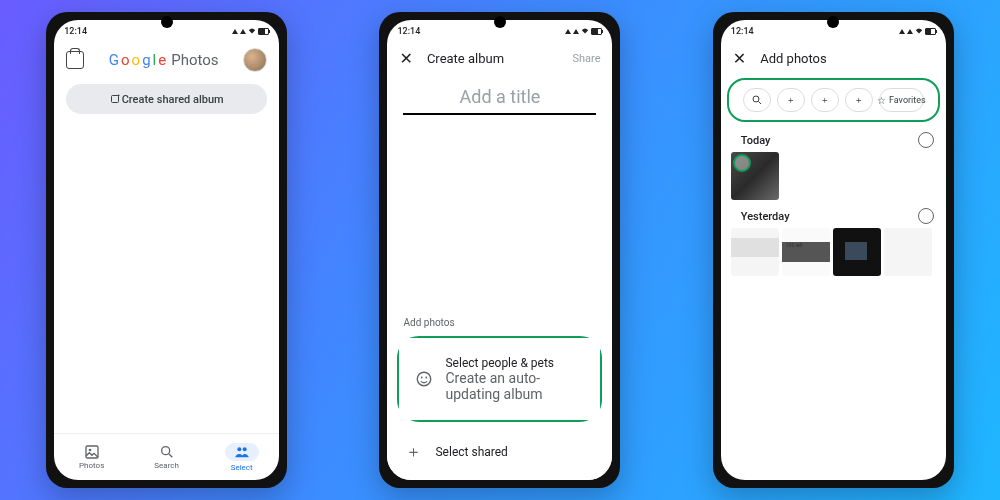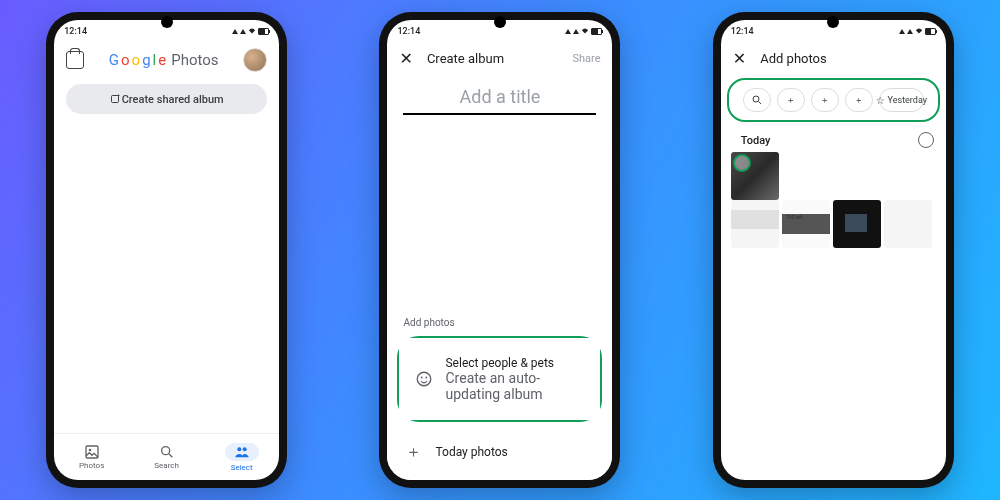--- a/index.html
+++ b/index.html
@@ -1,17 +1,17 @@
 <!DOCTYPE html>
 <html><head>
 <meta charset="utf-8">
 <style>
   html,body{margin:0;padding:0;width:1000px;height:500px;overflow:hidden;font-family:Roboto,Arial,sans-serif;}
   .stage{width:1000px;height:500px;background:linear-gradient(120deg,#6a5cff 0%,#3d8bff 45%,#1fb6ff 100%);display:flex;justify-content:space-around;align-items:center;}
-  .phone{width:225px;height:460px;background:#111;border-radius:32px;padding:8px;box-shadow:0 10px 30px rgba(0,0,0,.25);position:relative;}
+  .phone{width:225px;height:460px;background:#111;border-radius:21px;padding:8px;box-shadow:0 10px 30px rgba(0,0,0,.25);position:relative;}
   .screen{width:100%;height:100%;background:#fff;border-radius:24px;overflow:hidden;position:relative;display:flex;flex-direction:column;}
   .cam{position:absolute;top:4px;left:50%;transform:translateX(-50%);width:12px;height:12px;background:#000;border-radius:50%;z-index:5;}
   .status{height:18px;display:flex;justify-content:space-between;align-items:center;padding:2px 10px 0 10px;font-size:9px;color:#222;font-weight:500;}
   .status .sicons{display:flex;gap:2px;align-items:center;}
   .tri{width:0;height:0;border-left:3px solid transparent;border-right:3px solid transparent;border-bottom:5px solid #222;}
   .batt{width:9px;height:5px;border:1px solid #222;border-radius:1px;position:relative;}
   .batt:after{content:"";position:absolute;right:-2px;top:1px;width:1px;height:3px;background:#222;}
   .batt:before{content:"";position:absolute;left:0;top:0;width:60%;height:100%;background:#222;}
   .wifi{width:8px;height:8px;}
   
@@ -170,21 +170,21 @@
           </div>
           <div class="otext">
             <div class="t1">Select people &amp; pets</div>
             <div class="t2">Create an auto-updating album</div>
           </div>
         </div>
       </div>
       <div class="optrow">
         <div class="oicon">＋</div>
         <div class="otext">
-          <div class="t1">Today photos</div>
+          <div class="t1">Select shared</div>
         </div>
       </div>
     </div>
   </div>
 
   <div class="phone p3">
     <div class="cam"></div>
     <div class="screen">
       <div class="status">
         <span>12:14</span>
@@ -207,30 +207,34 @@
               <svg width="12" height="12" viewBox="0 0 24 24">
                 <circle cx="10" cy="10" r="6" fill="none" stroke="#3c4043" stroke-width="2"></circle>
                 <path d="M15 15l5 5" stroke="#3c4043" stroke-width="2"></path>
               </svg>
             </div>
           <div class="chip sq">＋</div>
           <div class="chip sq">＋</div>
           <div class="chip sq">＋</div>
           <div class="chip">
               <span class="star">☆</span>
-              <span>Yesterday</span>
+              <span>Favorites</span>
             </div>
         </div>
       </div>
       <div class="sect">
         <span class="sl">Today</span>
         <div class="circle"></div>
       </div>
       <div class="thumbs">
         <div class="thumb t1 sel"></div>
+      </div>
+      <div class="sect">
+        <span class="sl">Yesterday</span>
+        <div class="circle"></div>
       </div>
       <div class="thumbs">
         <div class="thumb y1"></div>
         <div class="thumb y2"></div>
         <div class="thumb y3"></div>
         <div class="thumb y4"></div>
       </div>
     </div>
   </div>
 

